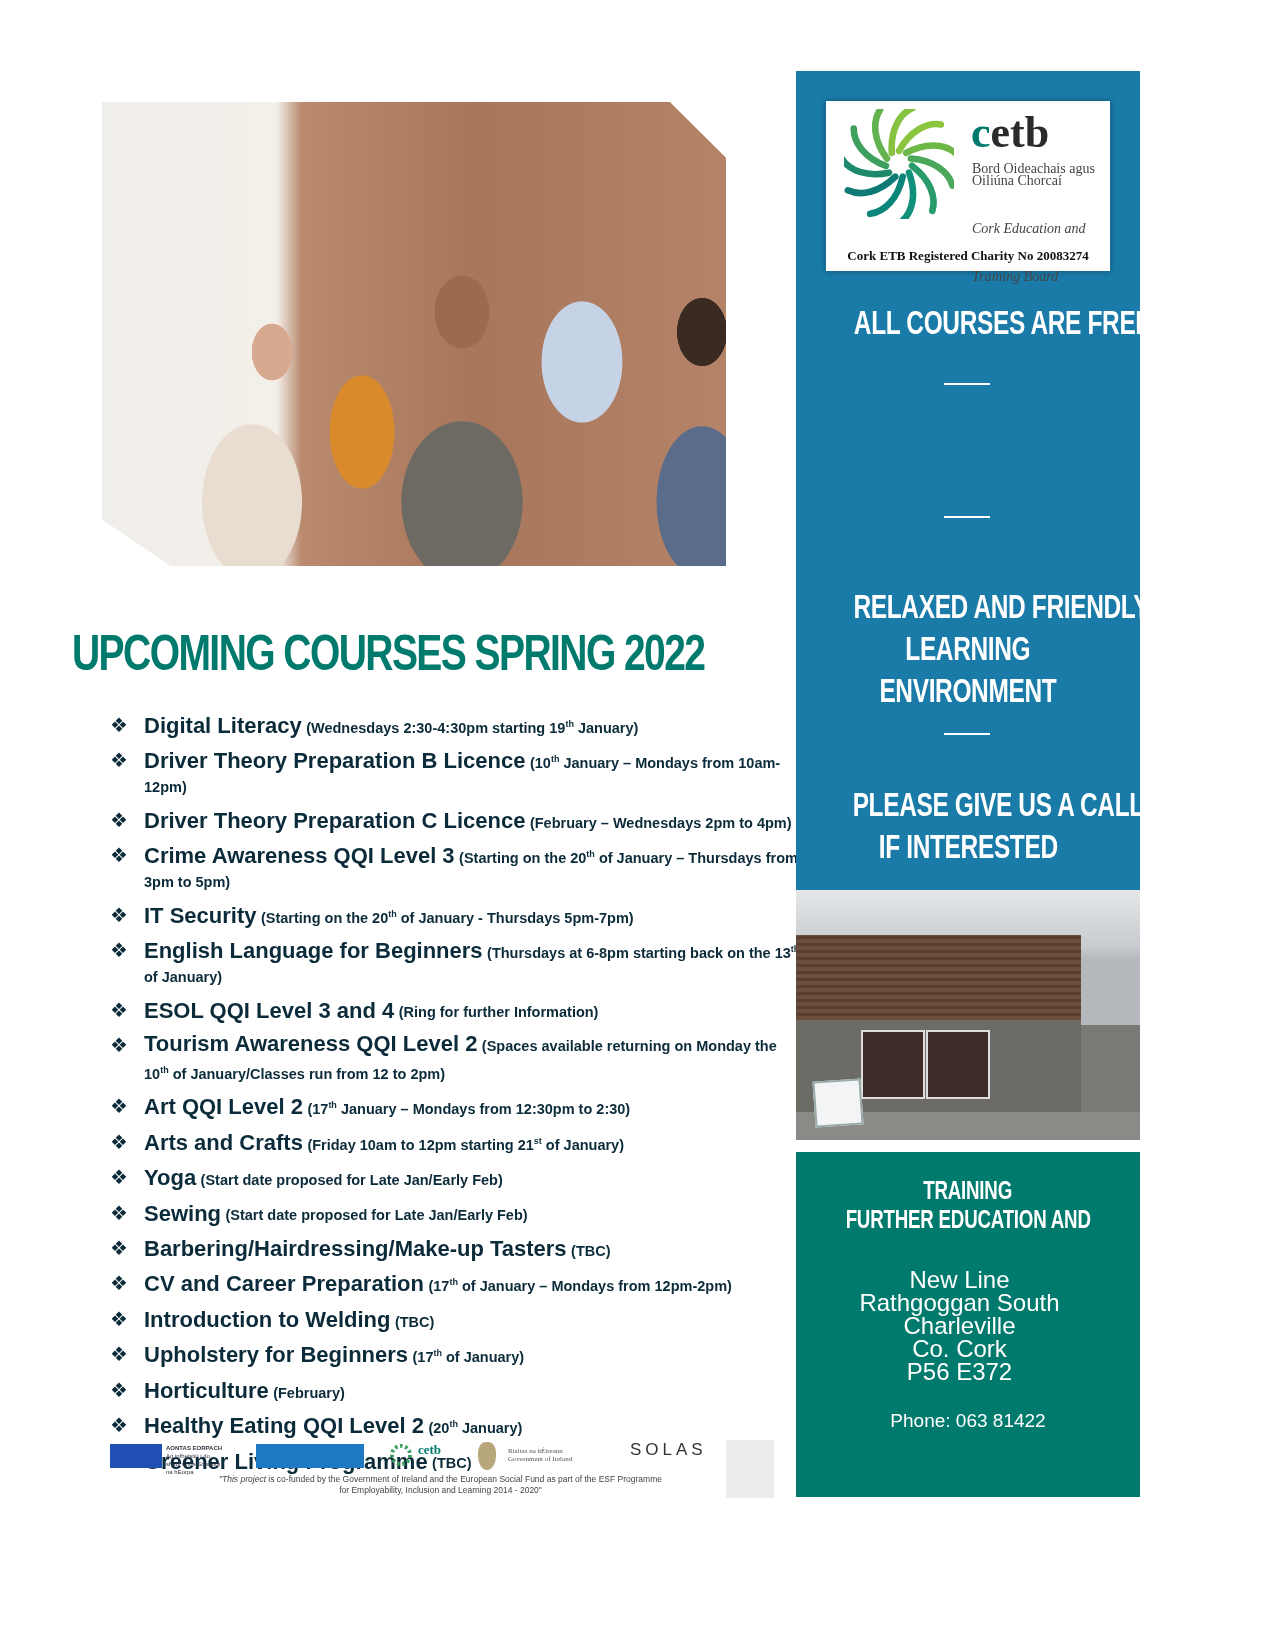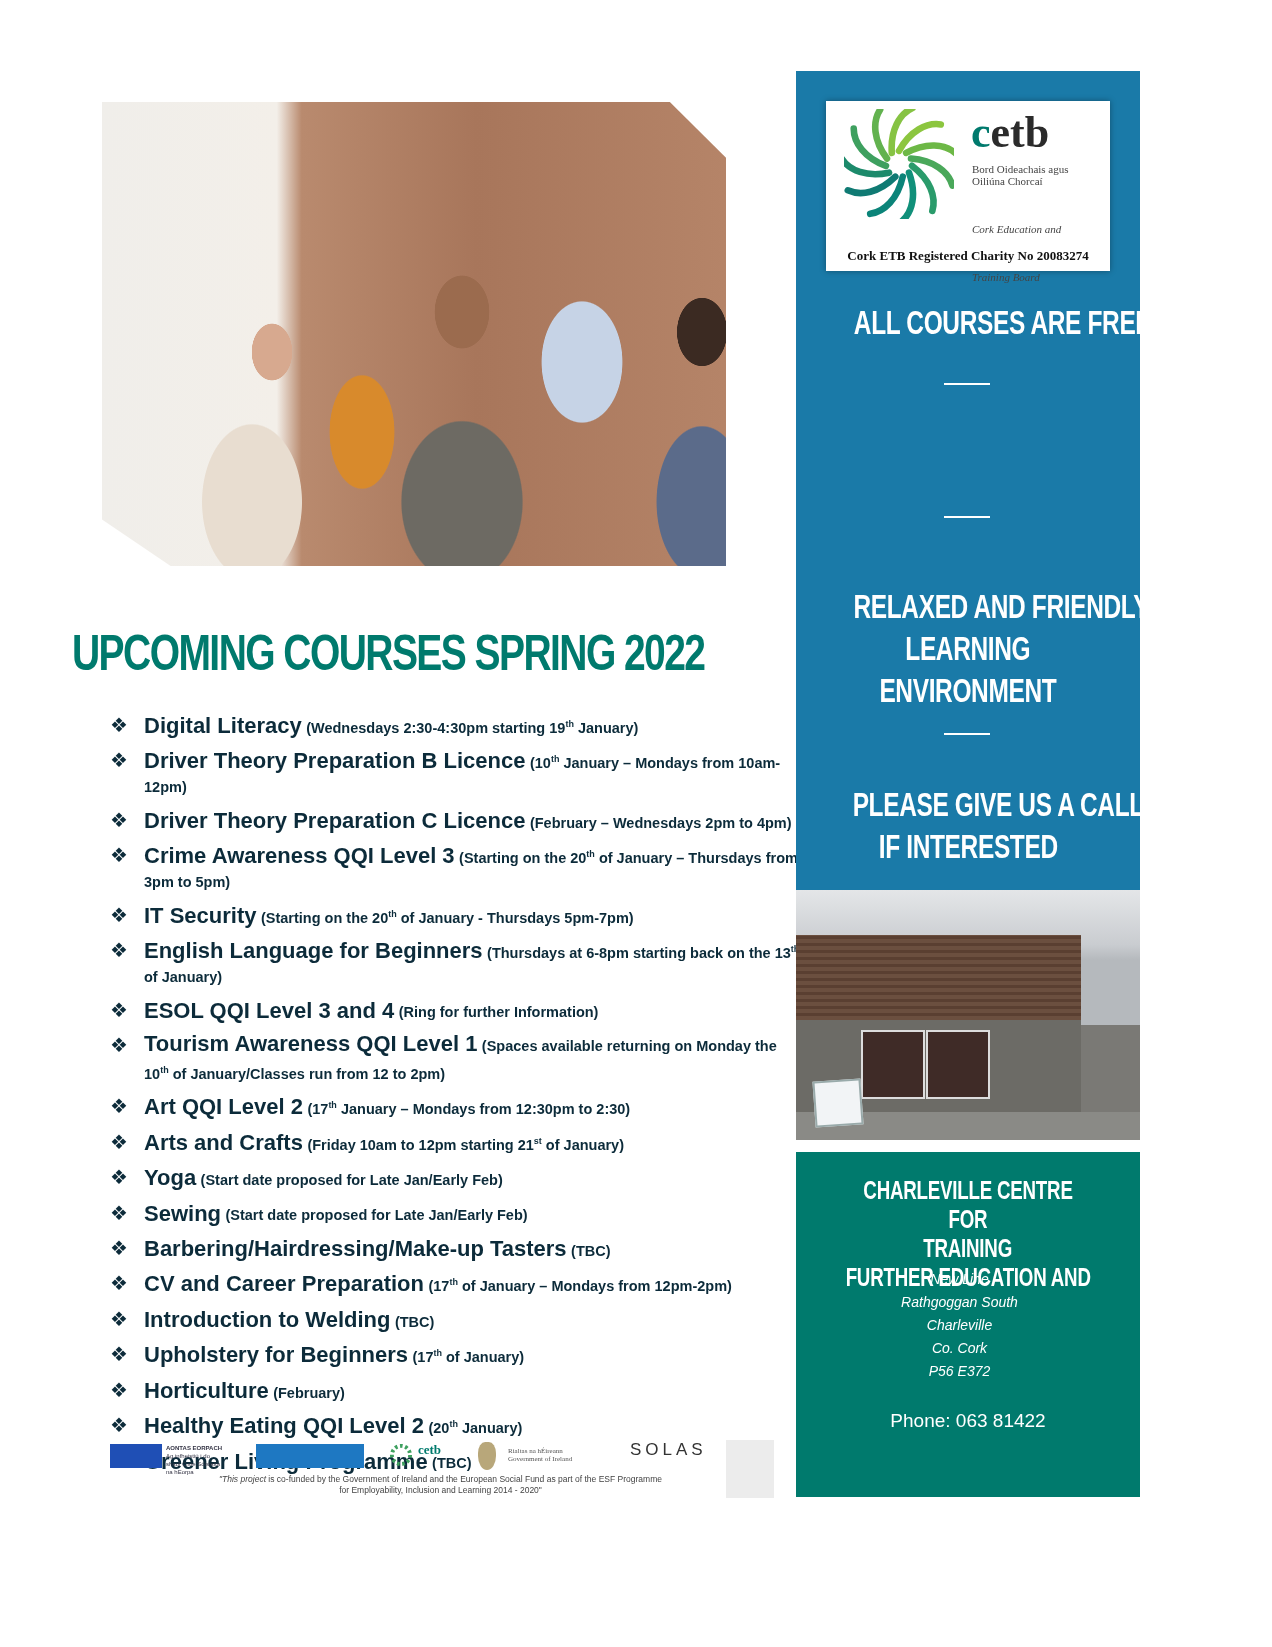--- a/index.html
+++ b/index.html
@@ -47,21 +47,21 @@
 
     
     .sidebar-blue { position: absolute; left: 796px; top: 71px; width: 344px; height: 819px; background: #1a7aa8; }
     .logo-card {
       position: absolute; left: 30px; top: 30px; width: 284px; height: 170px; background: #ffffff;
       box-shadow: 0 0 6px rgba(0,0,0,0.35);
     }
     .logo-mark { position: absolute; left: 18px; top: 8px; width: 110px; height: 110px; }
     .logo-word { position: absolute; left: 145px; top: 6px; font-family: "Liberation Serif", serif; font-weight: bold; font-size: 44px; color: #007a6d; }
     .logo-word span { color: #2b2b2b; }
-    .logo-sub { position: absolute; left: 146px; top: 62px; font-family: "Liberation Serif", serif; font-size: 11px; color: #444; line-height: 12px; }
+    .logo-sub { position: absolute; left: 146px; top: 62px; font-family: "Liberation Serif", serif; font-size: 14px; color: #444; line-height: 12px; }
     .logo-sub .it { font-style: italic; margin-top: 36px; }
     .charity-line { position: absolute; left: 0; right: 0; top: 147px; text-align: center; font-family: "Liberation Serif", serif; font-weight: bold; font-size: 13px; color: #111; }
 
     .promo { position: absolute; left: 0; width: 344px; text-align: center; color: #ffffff; font-weight: bold; font-size: 34px; line-height: 42px; }
     .promo-inner { display: inline-block; transform: scaleX(0.72); transform-origin: center top; white-space: nowrap; letter-spacing: -0.5px; }
     .divider { position: absolute; left: 148px; width: 46px; height: 1.5px; background: #ffffff; }
 
     .building-photo {
       position: absolute; left: 796px; top: 890px; width: 344px; height: 250px; overflow: hidden;
       background: linear-gradient(180deg, #e4e6e8 0%, #c9ccd0 22%, #b5b9bd 28%);
@@ -70,21 +70,21 @@
     .wall { position: absolute; left: 0; top: 130px; width: 285px; height: 95px; background: #6c6b66; }
     .wall2 { position: absolute; left: 285px; top: 135px; width: 59px; height: 90px; background: #7a7975; }
     .win1 { position: absolute; left: 65px; top: 140px; width: 60px; height: 65px; background: #3f2b27; border: 2px solid #ddd; }
     .win2 { position: absolute; left: 130px; top: 140px; width: 60px; height: 65px; background: #3f2b27; border: 2px solid #ddd; }
     .sign { position: absolute; left: 18px; top: 190px; width: 44px; height: 42px; background: #f2f4f6; border: 2px solid #9aa; transform: rotate(-4deg); }
     .ground { position: absolute; left: 0; top: 222px; width: 344px; height: 28px; background: #8a8a86; }
 
     .sidebar-green { position: absolute; left: 796px; top: 1152px; width: 344px; height: 345px; background: #007a6d; color: #ffffff; text-align: center; }
     .centre-title { position: absolute; left: 0; right: 0; top: 24px; font-weight: bold; font-size: 26px; line-height: 29px; }
     .centre-title .inner { display: inline-block; transform: scaleX(0.72); transform-origin: center top; letter-spacing: -0.3px; }
-    .address { position: absolute; left: 0; right: 17px; top: 116px; font-size: 14px; line-height: 23px; font-style: italic; }
+    .address { position: absolute; left: 0; right: 17px; top: 116px; font-size: 24px; line-height: 23px; }
     .phone { position: absolute; left: 0; right: 0; top: 258px; font-size: 19px; }
     .email { position: absolute; left: 0; right: 0; top: 309px; font-size: 19px; margin-top: 46px; }
 
     
     .funders { position: absolute; left: 108px; top: 1440px; width: 665px; height: 58px; }
     .eu-flag { position: absolute; left: 2px; top: 4px; width: 52px; height: 24px; background: #1f4fb5; }
     .eu-text { position: absolute; left: 58px; top: 4px; font-size: 6px; color: #334; line-height: 8px; width: 60px; }
     .esf-logo { position: absolute; left: 148px; top: 4px; width: 108px; height: 24px; background: #1e78c2; }
     .cetb-small { position: absolute; left: 280px; top: 2px; width: 70px; height: 28px; }
     .harp { position: absolute; left: 370px; top: 2px; width: 18px; height: 28px; background: #b8a77a; border-radius: 40% 40% 50% 50%; }
@@ -104,21 +104,21 @@
 <div class="main-heading">UPCOMING COURSES SPRING 2022</div>
 
 <ul class="course-list" id="course-list">
     <li class="course-item"><span class="bullet">❖</span><span class="course-name">Digital Literacy</span> <span class="course-detail"><span>(Wednesdays 2:30-4:30pm starting 19</span><sup>th</sup><span> January)</span></span></li>
     <li class="course-item"><span class="bullet">❖</span><span class="course-name">Driver Theory Preparation B Licence</span> <span class="course-detail"><span>(10</span><sup>th</sup><span> January – Mondays from 10am-12pm)</span></span></li>
     <li class="course-item"><span class="bullet">❖</span><span class="course-name">Driver Theory Preparation C Licence</span> <span class="course-detail"><span>(February – Wednesdays 2pm to 4pm)</span><sup></sup><span></span></span></li>
     <li class="course-item"><span class="bullet">❖</span><span class="course-name">Crime Awareness QQI Level 3</span> <span class="course-detail"><span>(Starting on the 20</span><sup>th</sup><span> of January – Thursdays from 3pm to 5pm)</span></span></li>
     <li class="course-item"><span class="bullet">❖</span><span class="course-name">IT Security</span> <span class="course-detail"><span>(Starting on the 20</span><sup>th</sup><span> of January - Thursdays 5pm-7pm)</span></span></li>
     <li class="course-item"><span class="bullet">❖</span><span class="course-name">English Language for Beginners</span> <span class="course-detail"><span>(Thursdays at 6-8pm starting back on the 13</span><sup>th</sup><span> of January)</span></span></li>
     <li class="course-item"><span class="bullet">❖</span><span class="course-name">ESOL QQI Level 3 and 4</span> <span class="course-detail"><span>(Ring for further Information)</span><sup></sup><span></span></span></li>
-    <li class="course-item"><span class="bullet">❖</span><span class="course-name">Tourism Awareness QQI Level 1</span> <span class="course-detail"><span>(Spaces available returning on Monday the 10</span><sup>th</sup><span> of January/Classes run from 12 to 2pm)</span></span></li>
+    <li class="course-item"><span class="bullet">❖</span><span class="course-name">Tourism Awareness QQI Level 2</span> <span class="course-detail"><span>(Spaces available returning on Monday the 10</span><sup>th</sup><span> of January/Classes run from 12 to 2pm)</span></span></li>
     <li class="course-item"><span class="bullet">❖</span><span class="course-name">Art QQI Level 2</span> <span class="course-detail"><span>(17</span><sup>th</sup><span> January – Mondays from 12:30pm to 2:30)</span></span></li>
     <li class="course-item"><span class="bullet">❖</span><span class="course-name">Arts and Crafts</span> <span class="course-detail"><span>(Friday 10am to 12pm starting 21</span><sup>st</sup><span> of January)</span></span></li>
     <li class="course-item"><span class="bullet">❖</span><span class="course-name">Yoga</span> <span class="course-detail"><span>(Start date proposed for Late Jan/Early Feb)</span><sup></sup><span></span></span></li>
     <li class="course-item"><span class="bullet">❖</span><span class="course-name">Sewing</span> <span class="course-detail"><span>(Start date proposed for Late Jan/Early Feb)</span><sup></sup><span></span></span></li>
     <li class="course-item"><span class="bullet">❖</span><span class="course-name">Barbering/Hairdressing/Make-up Tasters</span> <span class="course-detail"><span>(TBC)</span><sup></sup><span></span></span></li>
     <li class="course-item"><span class="bullet">❖</span><span class="course-name">CV and Career Preparation</span> <span class="course-detail"><span>(17</span><sup>th</sup><span> of January – Mondays from 12pm-2pm)</span></span></li>
     <li class="course-item"><span class="bullet">❖</span><span class="course-name">Introduction to Welding</span> <span class="course-detail"><span>(TBC)</span><sup></sup><span></span></span></li>
     <li class="course-item"><span class="bullet">❖</span><span class="course-name">Upholstery for Beginners</span> <span class="course-detail"><span>(17</span><sup>th</sup><span> of January)</span></span></li>
     <li class="course-item"><span class="bullet">❖</span><span class="course-name">Horticulture</span> <span class="course-detail"><span>(February)</span><sup></sup><span></span></span></li>
     <li class="course-item"><span class="bullet">❖</span><span class="course-name">Healthy Eating QQI Level 2</span> <span class="course-detail"><span>(20</span><sup>th</sup><span> January)</span></span></li>
@@ -174,21 +174,20 @@
   <div class="wall"></div>
   <div class="wall2"></div>
   <div class="win1"></div>
   <div class="win2"></div>
   <div class="ground"></div>
   <div class="sign"></div>
 </div>
 
 <div class="sidebar-green">
   <div class="centre-title">
-    <div><span class="inner">CHARLEVILLE CENTRE FOR</span></div>
     <div><span class="inner">TRAINING</span></div>
     <div><span class="inner">FURTHER EDUCATION AND</span></div>
   </div>
   <div class="address">
     <div>New Line</div>
     <div>Rathgoggan South</div>
     <div>Charleville</div>
     <div>Co. Cork</div>
     <div>P56 E372</div>
   </div>

